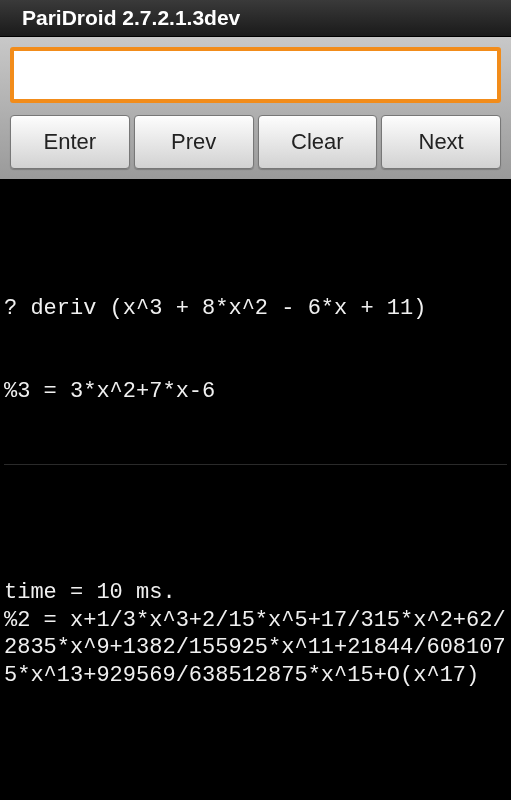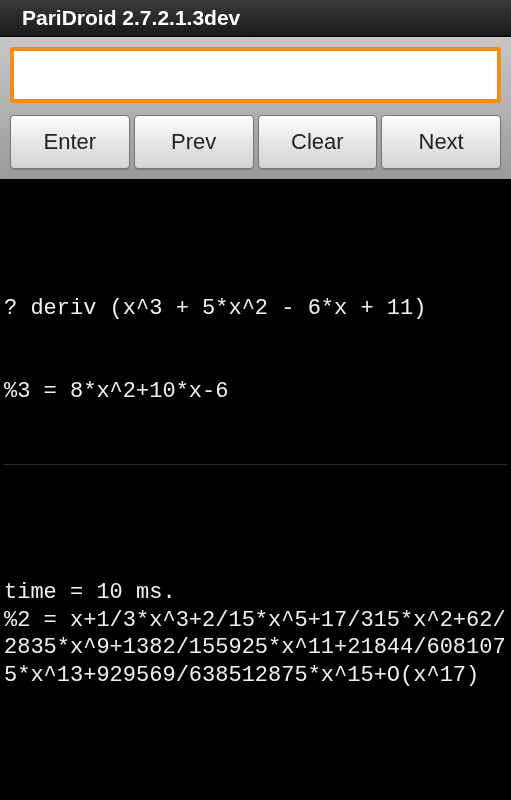--- a/index.html
+++ b/index.html
@@ -80,21 +80,21 @@
   <div class="button-row">
     <button class="btn">Enter</button>
     <button class="btn">Prev</button>
     <button class="btn">Clear</button>
     <button class="btn">Next</button>
   </div>
 </div>
 
 <div class="terminal">
   <div class="term-block">
-    <div>? deriv (x^3 + 5*x^2 - 6*x + 11)</div>
-    <div>%3 = 8*x^2+10*x-6</div>
+    <div>? deriv (x^3 + 8*x^2 - 6*x + 11)</div>
+    <div>%3 = 3*x^2+7*x-6</div>
   </div>
   <div class="term-block">
     <div>time = 10 ms.
 %2 = x+1/3*x^3+2/15*x^5+17/315*x^2+62/2835*x^9+1382/155925*x^11+21844/6081075*x^13+929569/638512875*x^15+O(x^17)</div>
   </div>
   
 </div>
 
 </body></html>

